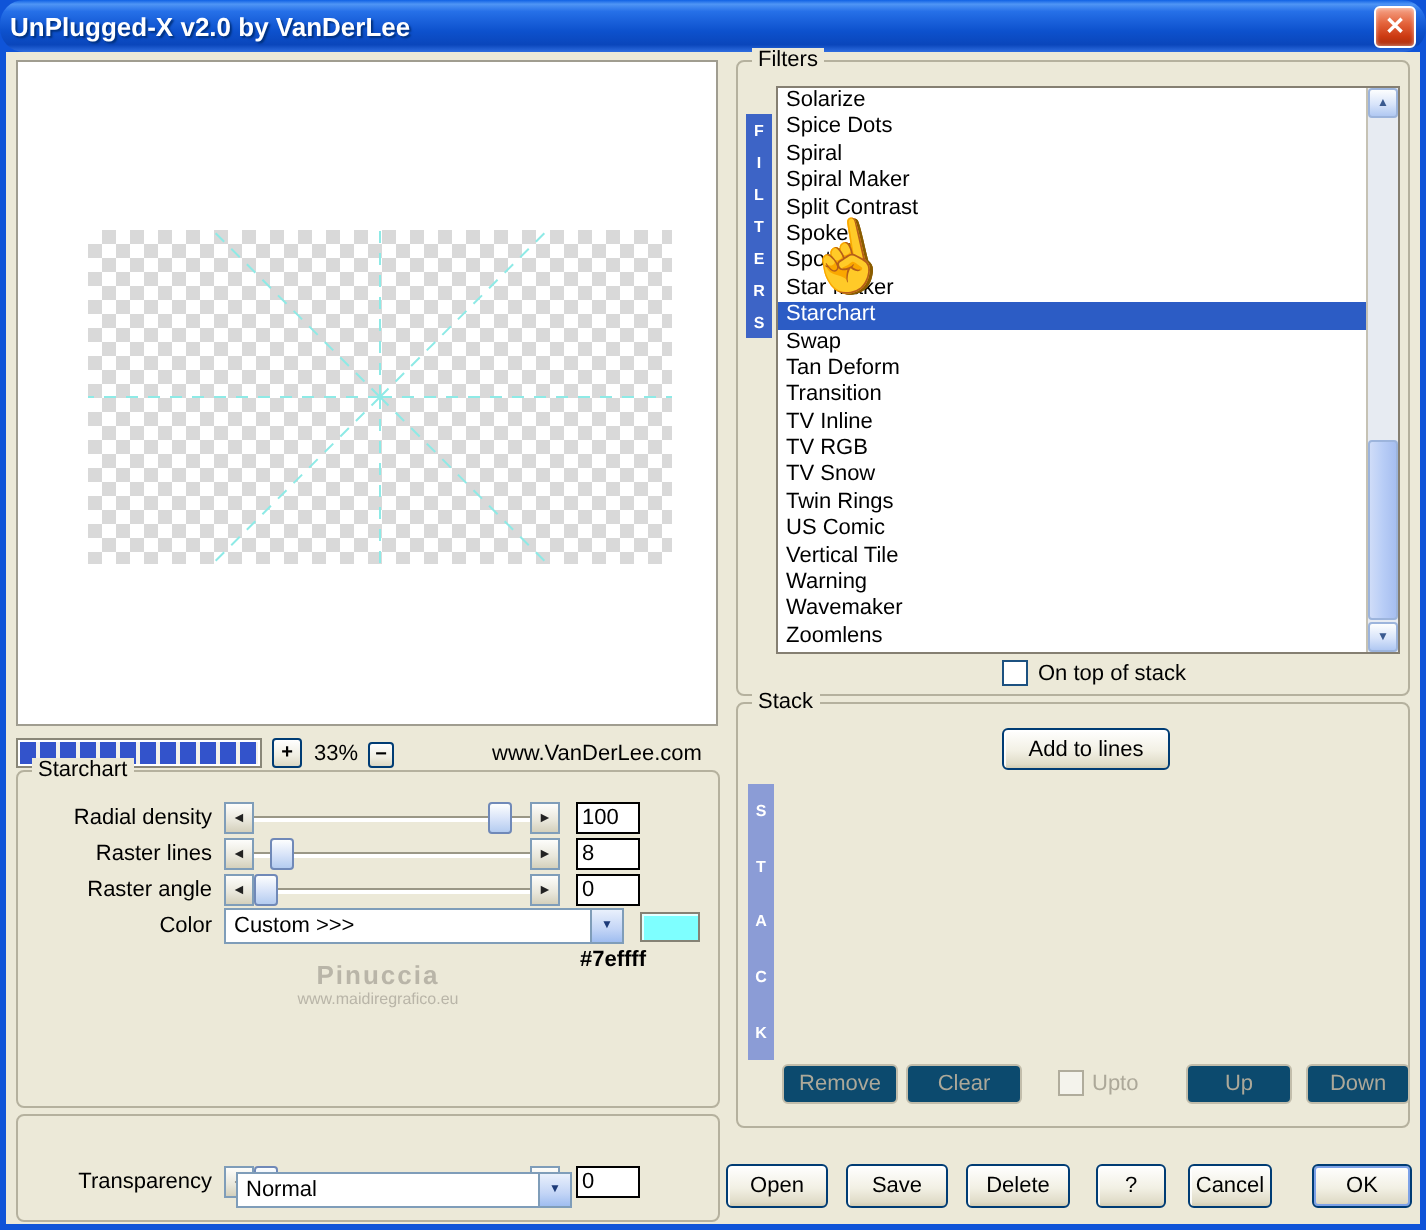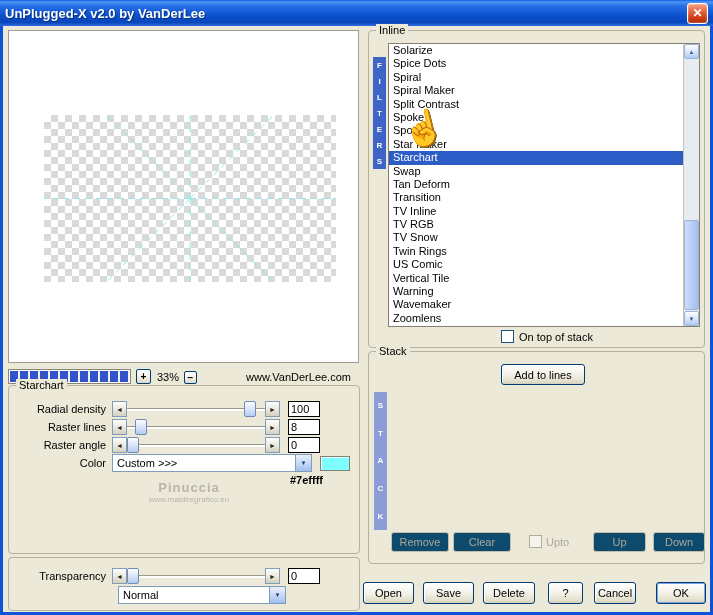--- a/index.html
+++ b/index.html
@@ -3,21 +3,21 @@
 <meta charset="utf-8">
 <style>
   * { margin:0; padding:0; box-sizing:border-box; }
   html,body { width:713px; height:615px; background:#fff; }
   .win { position:relative; width:713px; height:615px; background:#0f54d8;
          font-family:"Liberation Sans",sans-serif; font-size:11px; color:#000; overflow:hidden; }
 
   
   .titlebar { position:absolute; left:0; top:0; right:0; height:26px; padding:0 5px;
     background:linear-gradient(180deg,#1061e4 0%,#4f95f5 8%,#2670e8 22%,#0d51cd 60%,#0a46bb 86%,#2f6de0 100%);
-    display:flex; align-items:center; }
+    display:flex; align-items:center;border-radius:12px; }
   .titletext { flex:1; color:#fff; font-weight:bold; font-size:13px; text-shadow:1px 1px 1px #00317e; }
   .closebtn { width:21px; height:21px; border:1px solid #fff; border-radius:3px; color:#fff;
     background:linear-gradient(180deg,#f6a488 0%,#e4643c 40%,#cc3a12 75%,#aa2d0c 100%);
     font-size:12px; font-weight:bold; display:flex; align-items:center; justify-content:center;
     box-shadow:inset 0 0 2px rgba(255,255,255,.6); cursor:pointer; }
 
   .bodyarea { position:absolute; left:3px; top:26px; width:707px; height:586px; background:#ece9d8; }
 
   
   .preview { position:absolute; left:5px; top:4px; width:351px; height:333px; background:#fff; border:1px solid #a09d90; }
@@ -195,21 +195,21 @@
 
       <span class="hex">#7effff</span>
 
       <div class="wm">
         <div class="wm1">Pinuccia</div>
         <div class="wm2">www.maidiregrafico.eu</div>
       </div>
     </div>
 
     <div class="group" style="left:5px;top:531px;width:352px;height:54px">
-      <div class="prow" style="top:9px">
+      <div class="prow" style="top:24px">
         <span class="plabel">Transparency</span>
         <div class="spin">
             <span>◄</span>
           </div>
         <div class="trk">
             <div class="thumb" style="left:0%"></div>
           </div>
         <div class="spin">
             <span>►</span>
           </div>
@@ -217,21 +217,21 @@
       </div>
       <div class="combo" style="position:absolute;left:109px;top:28px;width:168px">
         <span class="ctext">Normal</span>
         <div class="drop">
             <span>▼</span>
           </div>
       </div>
     </div>
 
     <div class="group" style="left:365px;top:4px;width:337px;height:318px">
-      <span class="legend">Inline</span>
+      <span class="legend">Filters</span>
 
       <div class="vstrip" style="left:4px;top:26px;height:112px">
         <span>F</span>
         <span>I</span>
         <span>L</span>
         <span>T</span>
         <span>E</span>
         <span>R</span>
         <span>S</span>
       </div>

